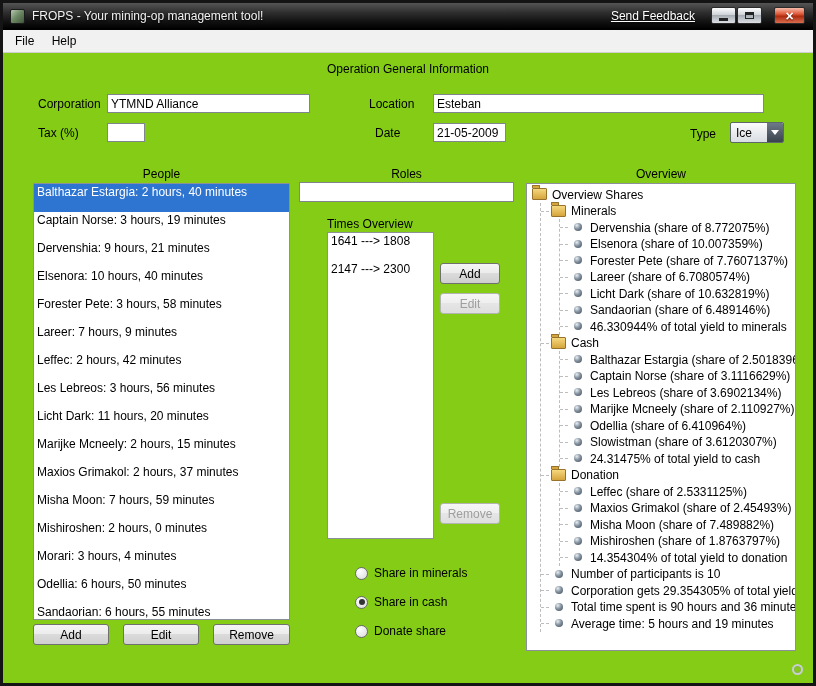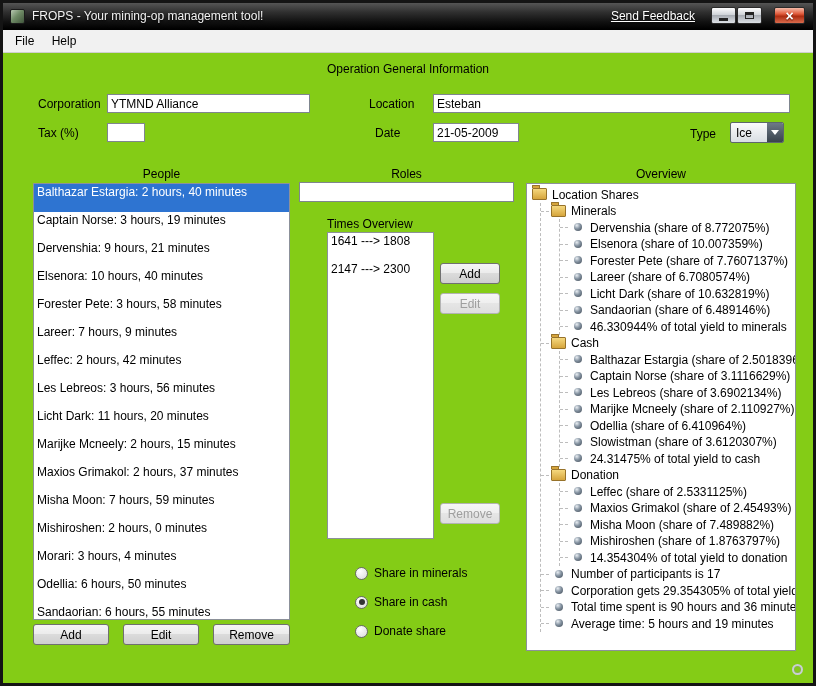--- a/index.html
+++ b/index.html
@@ -95,25 +95,25 @@
   <div class="menubar">
     <span class="menu-item">File</span>
     <span class="menu-item">Help</span>
   </div>
 
   <div class="app-header">Operation General Information</div>
 
   <span class="lbl" style="left:35px;top:94px">Corporation</span>
   <input class="field" style="left: 104px; top: 91px; width: 203px;" value="YTMND Alliance">
   <span class="lbl" style="left:366px;top:94px">Location</span>
-  <input class="field" style="left: 430px; top: 91px; width: 357px;" value="Esteban">
+  <input class="field" style="left: 430px; top: 91px; width: 331px;" value="Esteban">
   <span class="lbl" style="left:35px;top:123px">Tax (%)</span>
   <input class="field" style="left: 104px; top: 120px; width: 31px; padding-left: 33px;" value="15">
   <span class="lbl" style="left:372px;top:123px">Date</span>
-  <input class="field" style="left: 430px; top: 120px; width: 86px;" value="21-05-2009">
+  <input class="field" style="left: 430px; top: 120px; width: 73px;" value="21-05-2009">
   <span class="lbl" style="left:687px;top:124px">Type</span>
   <div class="combo">
     <span class="combo-text">Ice</span>
     <span class="combo-arrow">
         <span class="tri"></span>
       </span>
   </div>
 
   <div class="panel-title" style="left:30px;top:164px;width:257px">People</div>
   <div class="box" style="left:30px;top:180px;width:257px;height:437px">
@@ -161,21 +161,21 @@
       <div class="radio-row">
         <span class="radio"></span>
         <span>Donate share</span>
       </div>
     </div>
 
   <div class="panel-title" style="left:523px;top:164px;width:270px">Overview</div>
   <div class="tree">
       <div class="tree-row">
         <span class="icon-folder"></span>
-        <span class="tree-label">Location Shares</span>
+        <span class="tree-label">Overview Shares</span>
       </div>
       <div class="tree-children">
         <div class="tree-row">
           <span class="icon-folder"></span>
           <span class="tree-label">Minerals</span>
         </div>
         <div class="tree-children">
           <div class="tree-row">
             <span class="icon-leaf"></span>
             <span class="tree-label">Dervenshia (share of 8.772075%)</span>
@@ -260,21 +260,21 @@
             <span class="icon-leaf"></span>
             <span class="tree-label">Mishiroshen (share of 1.8763797%)</span>
           </div>
           <div class="tree-row">
             <span class="icon-leaf"></span>
             <span class="tree-label">14.354304% of total yield to donation</span>
           </div>
         </div>
         <div class="tree-row">
           <span class="icon-leaf"></span>
-          <span class="tree-label">Number of participants is 17</span>
+          <span class="tree-label">Number of participants is 10</span>
         </div>
         <div class="tree-row">
           <span class="icon-leaf"></span>
           <span class="tree-label">Corporation gets 29.354305% of total yield</span>
         </div>
         <div class="tree-row">
           <span class="icon-leaf"></span>
           <span class="tree-label">Total time spent is 90 hours and 36 minutes</span>
         </div>
         <div class="tree-row">

